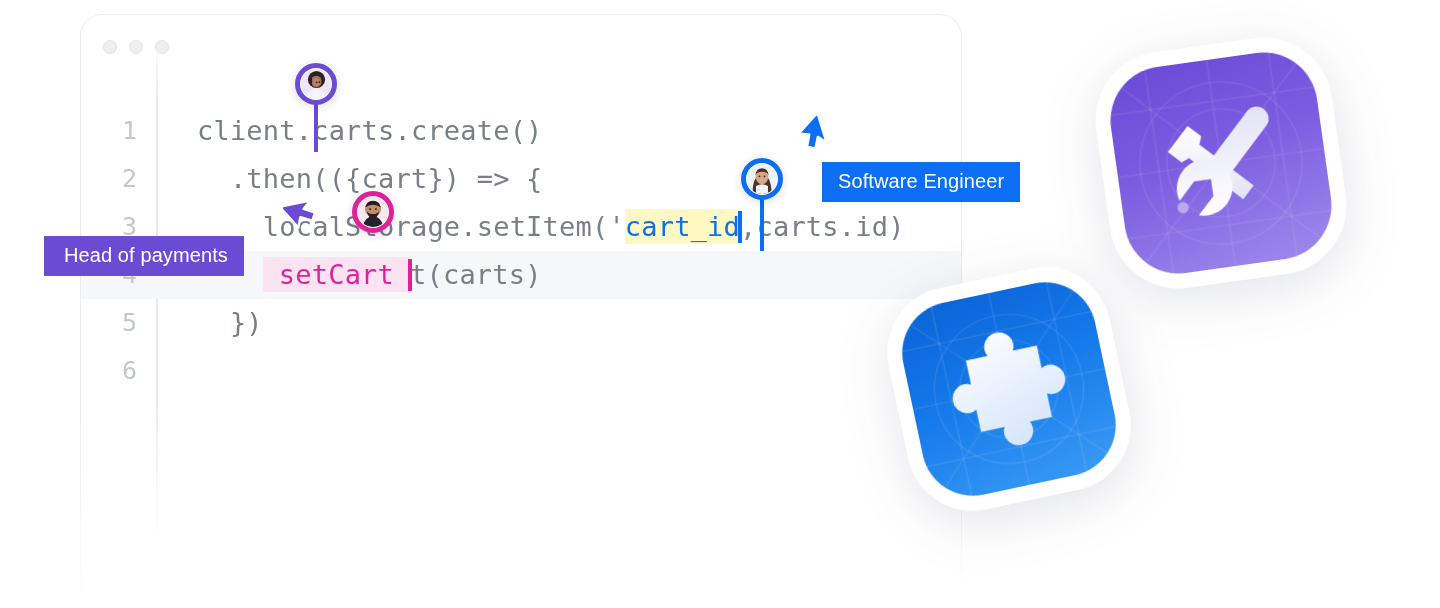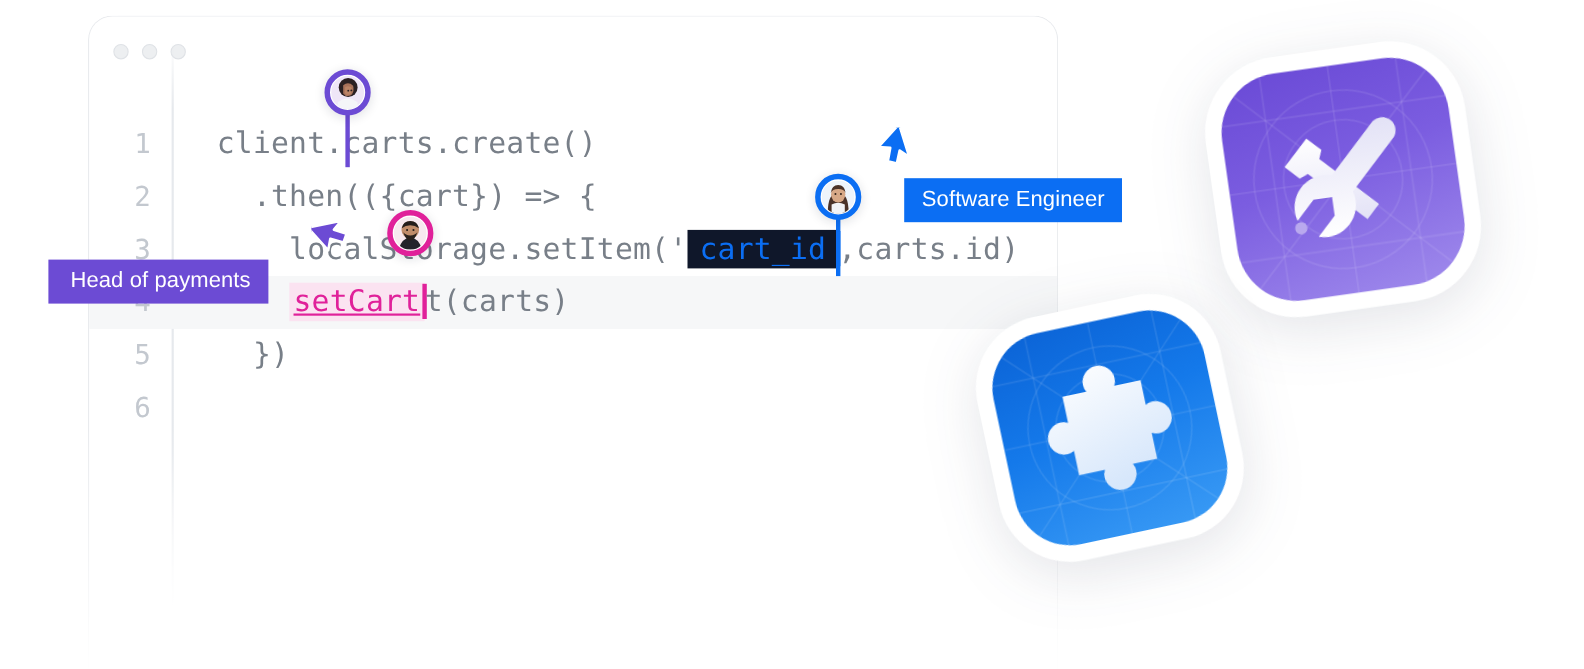--- a/index.html
+++ b/index.html
@@ -114,28 +114,27 @@
 
   .code-text {
     margin-left: 60px;
     color: #787f88;
     white-space: pre;
     letter-spacing: 0.2px;
   }
 
   .tok-blue {
     color: #0b6ef3;
-    background: #0f172a;
-    padding: 2px 11px;
+    background: #fef9c3;
+    padding: 2px 0;
   }
   .tok-pink {
     color: #e0219a;
     background: #fbe3f1;
-    padding: 2px 4px;
-    text-decoration: underline;
+    padding: 2px 16px;
   }
 
   .caret {
     display: inline-block;
     width: 4px;
     height: 32px;
     vertical-align: -7px;
     margin: 0 -2px;
   }
   .caret-blue { background: #0b6ef3; }

